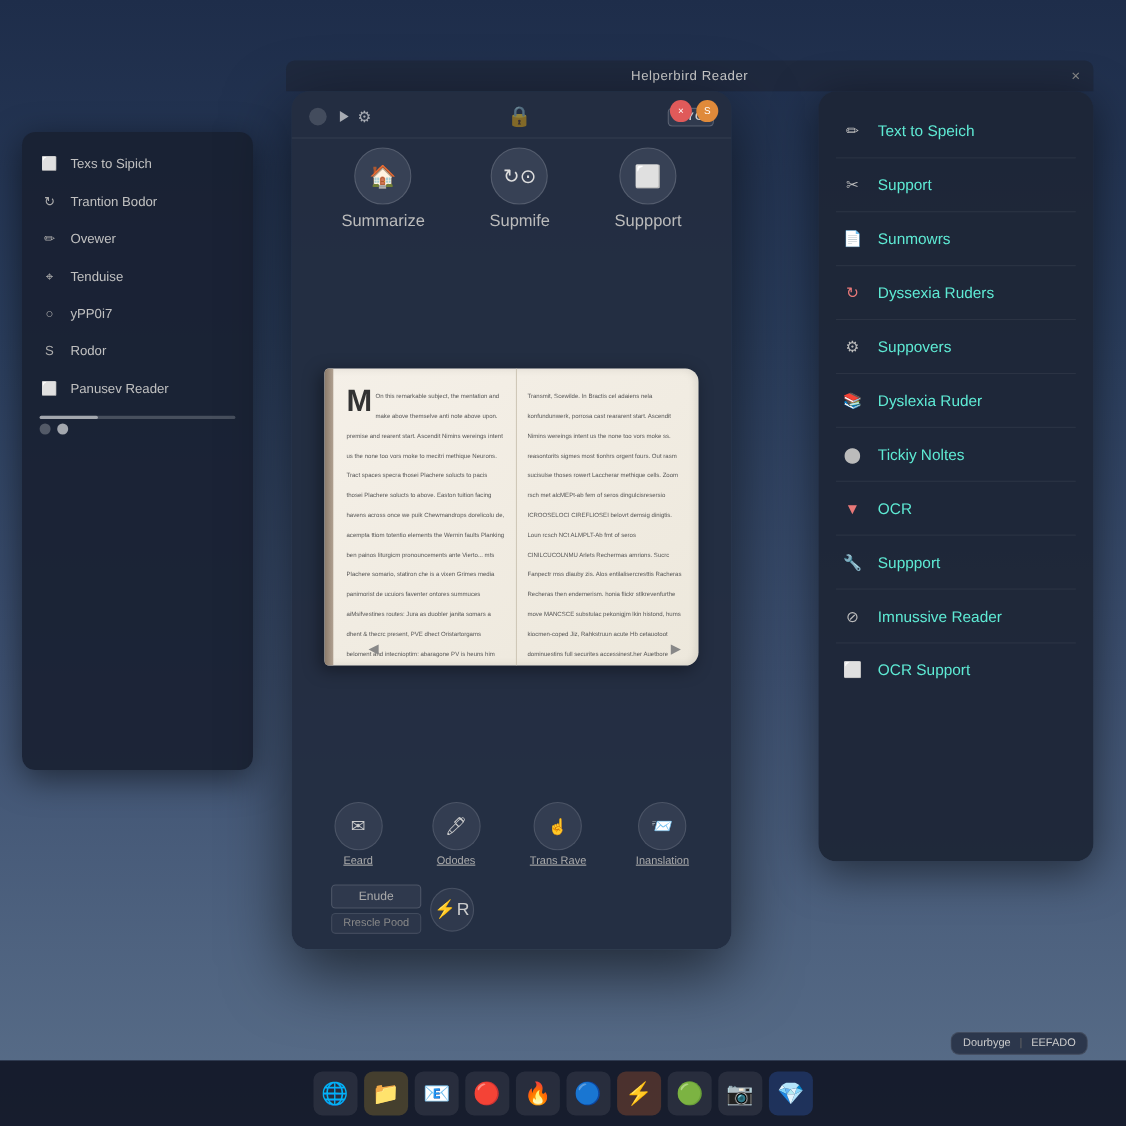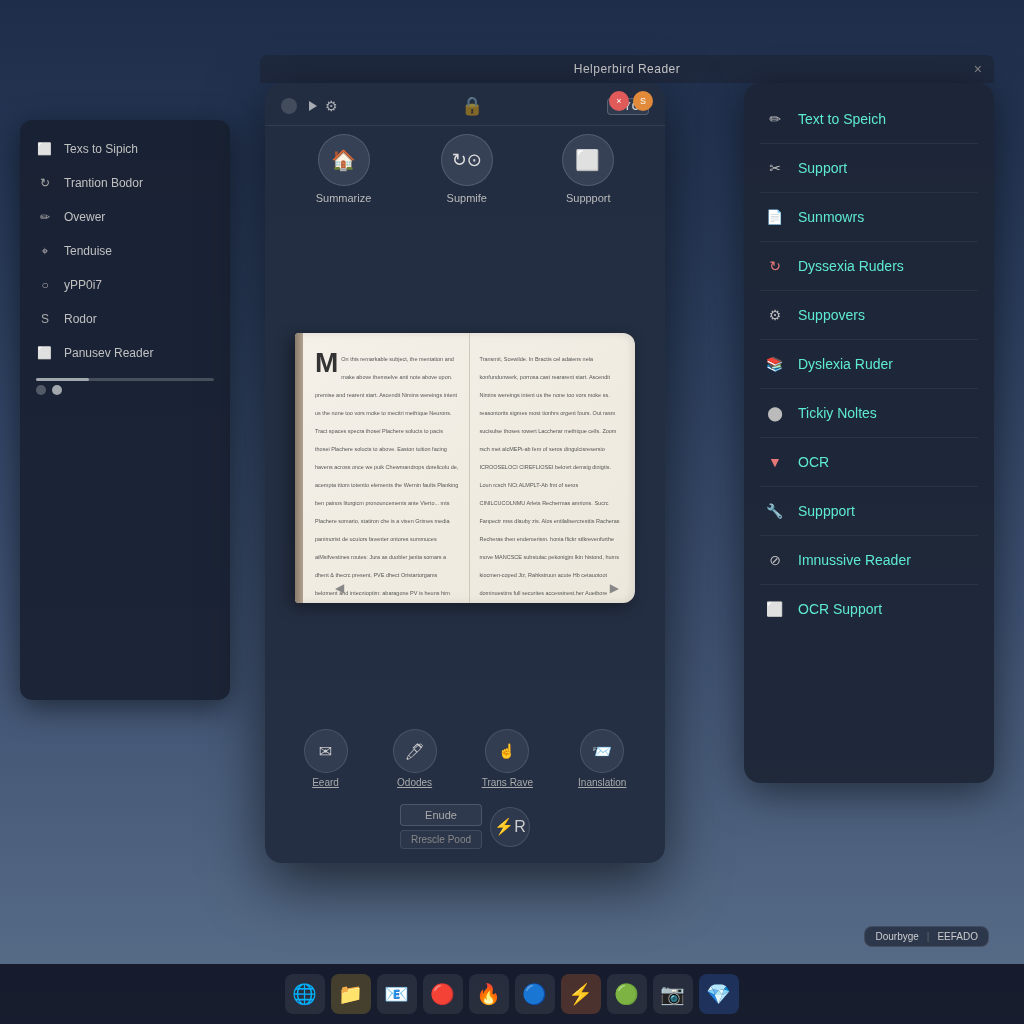--- a/index.html
+++ b/index.html
@@ -158,21 +158,21 @@
       width: 52px; height: 52px;
       border-radius: 50%;
       background: rgba(60,70,90,0.8);
       border: 1px solid rgba(255,255,255,0.15);
       display: flex; align-items: center; justify-content: center;
       font-size: 20px;
       color: #ddd;
     }
     .hb-action-label {
       color: #bbb;
-      font-size: 11px;
+      font-size: 15px;
       text-align: center;
     }
 
     
     .hb-book-area {
       flex: 1;
       padding: 0 16px;
       display: flex;
       align-items: center;
       justify-content: center;
@@ -253,22 +253,23 @@
       font-size: 10px;
       text-align: left;
       text-decoration: underline;
     }
 
     
     .hb-footer {
       padding: 8px 16px 14px;
       display: flex;
       align-items: center;
-      justify-content: center;
+      justify-content: flex-start;
       gap: 8px;
+      margin-left: 20px;
     }
     .hb-footer-left {
       display: flex;
       flex-direction: column;
       gap: 4px;
     }
     .hb-enable-btn {
       background: rgba(50,60,80,0.8);
       border: 1px solid rgba(255,255,255,0.15);
       color: #aaa;
@@ -428,21 +429,21 @@
       border-radius: 8px;
       display: flex; align-items: center; justify-content: center;
       font-size: 20px;
       cursor: pointer;
       background: rgba(255,255,255,0.08);
     }
 
     
     .bottom-badge {
       position: absolute;
-      bottom: 77px;
+      bottom: 65px;
       right: 35px;
       background: rgba(40,50,70,0.9);
       border: 1px solid rgba(255,255,255,0.1);
       border-radius: 8px;
       padding: 4px 10px;
       display: flex;
       align-items: center;
       gap: 8px;
       z-index: 25;
     }

